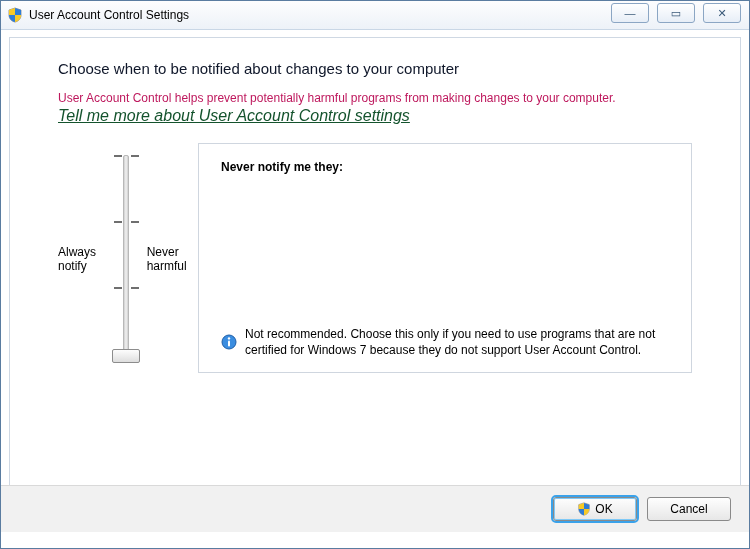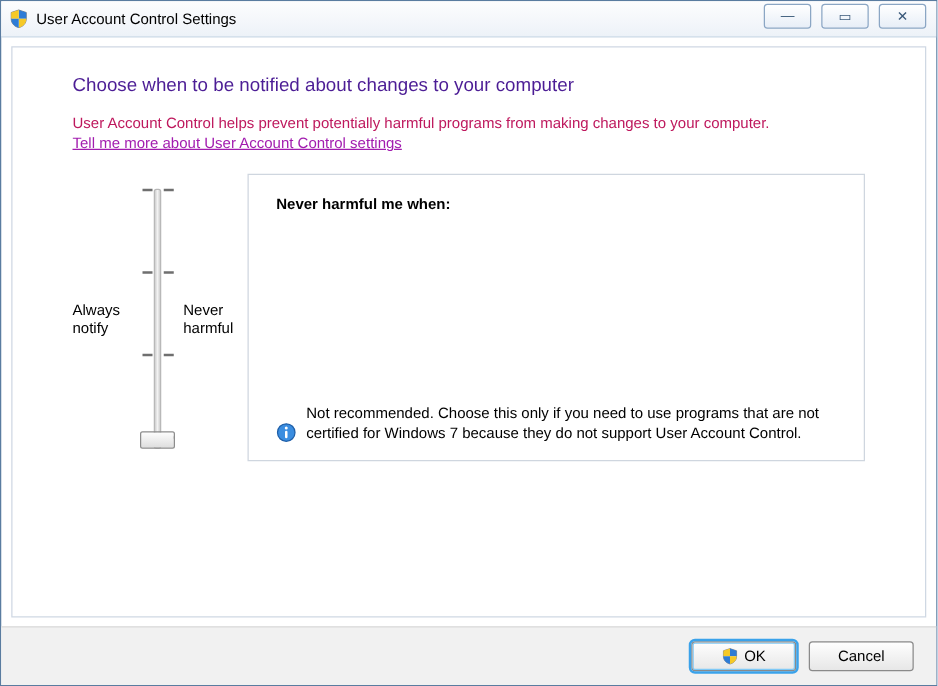--- a/index.html
+++ b/index.html
@@ -3,40 +3,40 @@
 <meta charset="utf-8">
 <style>
 html,body{margin:0;padding:0;font-family:"Segoe UI",Tahoma,Arial,sans-serif;font-size:12px;color:#000;background:#cfe3f5;}
 .window{width:750px;height:549px;box-sizing:border-box;background:#fff;position:relative;border:1px solid #5a7ca0;}
 .titlebar{height:28px;background:linear-gradient(#fdfdfe,#edf2f8);border-bottom:1px solid #c9d7e6;display:flex;align-items:center;padding:0 6px;}
 .titlebar .title-text{margin-left:6px;font-size:12px;color:#000;}
 .win-controls{position:absolute;right:8px;top:2px;display:flex;gap:8px;}
 .win-btn{width:36px;height:18px;border:1px solid #8ba6c4;border-radius:3px;background:linear-gradient(#ffffff,#e7eef7);display:flex;align-items:center;justify-content:center;color:#3b5a7a;font-family:"Segoe UI Symbol",sans-serif;font-size:11px;cursor:default;}
 .shield{width:16px;height:16px;}
 .client{position:absolute;left:8px;right:8px;top:36px;bottom:54px;border:1px solid #cfd8e3;background:#fff;padding:22px 48px 10px 48px;box-sizing:border-box;}
-h1.heading{font-size:15px;font-weight:400;color:#4c1d95;margin:0 0 14px 0;}
+h1.heading{font-size:15px;font-weight:400;color:#0f172a;margin:0 0 14px 0;}
 .intro{font-size:12px;color:#be185d;margin:0 0 2px 0;}
-a.help-link{color:#a21caf;text-decoration:underline;font-size:12px;}
+a.help-link{color:#14532d;text-decoration:underline;font-size:16px;font-style:italic;}
 .slider-area{display:flex;margin-top:18px;}
 .slider-col{width:140px;display:flex;flex-direction:row;align-items:center;}
 .slider-label{font-size:12px;}
 .slider-track-wrap{position:relative;height:220px;width:60px;margin:6px 0;}
 .slider-rail{position:absolute;left:50%;top:6px;bottom:6px;width:4px;transform:translateX(-50%);background:linear-gradient(to right,#cfcfcf,#f2f2f2,#cfcfcf);border:1px solid #b8b8b8;border-radius:2px;}
 .tick{position:absolute;left:0;right:0;height:2px;}
 .tick::before,.tick::after{content:"";position:absolute;top:0;width:8px;height:2px;background:#6f6f6f;}
 .tick::before{left:8px;} .tick::after{right:8px;}
 .thumb{position:absolute;left:50%;transform:translateX(-50%);width:26px;height:12px;background:linear-gradient(#fdfdfd,#dedede);border:1px solid #8c8c8c;border-radius:2px;}
 .desc-panel{flex:1;border:1px solid #cfd6df;padding:16px 22px 14px 22px;height:230px;box-sizing:border-box;position:relative;}
 .desc-title{font-weight:700;font-size:12px;margin:0 0 10px 0;}
 ul.desc-list{margin:0 0 0 6px;padding-left:18px;}
 ul.desc-list li{margin:4px 0;font-size:12px;line-height:1.35;}
-.warn-row{position:absolute;left:22px;right:22px;bottom:14px;display:flex;align-items:flex-end;gap:8px;}
+.warn-row{position:absolute;left:22px;right:22px;bottom:14px;display:flex;align-items:center;gap:8px;}
 .info-icon{width:16px;height:16px;flex:none;margin-top:1px;}
 .warn-text{font-size:12px;line-height:1.35;}
-.footer{position:absolute;left:0;right:0;bottom:0;height:46px;background:#f1f1f1;border-top:1px solid #d9d9d9;display:flex;align-items:center;justify-content:flex-end;padding:0 18px;gap:10px;}
+.footer{position:absolute;left:0;right:0;bottom:16px;height:46px;background:#f1f1f1;border-top:1px solid #d9d9d9;display:flex;align-items:center;justify-content:flex-end;padding:0 18px;gap:10px;}
 button.dlg{min-width:84px;height:24px;border:1px solid #8a8a8a;border-radius:3px;background:linear-gradient(#fefefe,#e7e7e7);font-size:12px;cursor:default;display:inline-flex;align-items:center;justify-content:center;gap:4px;padding:0 10px;}
 button.dlg.focus{outline:2px solid #3aa2ea;outline-offset:0; box-shadow:0 0 0 1px #7fc9f6 inset;}
 </style>
 </head>
 <body>
 
 <div class="window">
 
   <div class="titlebar">
     <svg class="shield" viewBox="0 0 16 16">
@@ -67,21 +67,21 @@
           <div class="tick" style="top:6px"></div>
           <div class="tick" style="top:72px"></div>
           <div class="tick" style="top:138px"></div>
           <div class="tick" style="top:204px"></div>
           <div class="thumb" style="top:200px"></div>
         </div>
         <div class="slider-label">Never harmful</div>
       </div>
 
       <div class="desc-panel">
-        <p class="desc-title">Never harmful me when:</p>
+        <p class="desc-title">Never notify me they:</p>
         <div class="warn-row">
           <svg class="info-icon" viewBox="0 0 16 16">
             <circle cx="8" cy="8" r="7" fill="#3a8de0" stroke="#1f5fa8"></circle>
             <circle cx="8" cy="4.4" r="1.2" fill="#fff"></circle>
             <rect x="7" y="6.5" width="2" height="6" rx="1" fill="#fff"></rect>
           </svg>
           <div class="warn-text">Not recommended. Choose this only if you need to use programs that are not certified for Windows 7 because they do not support User Account Control.</div>
         </div>
       </div>
     </div>

